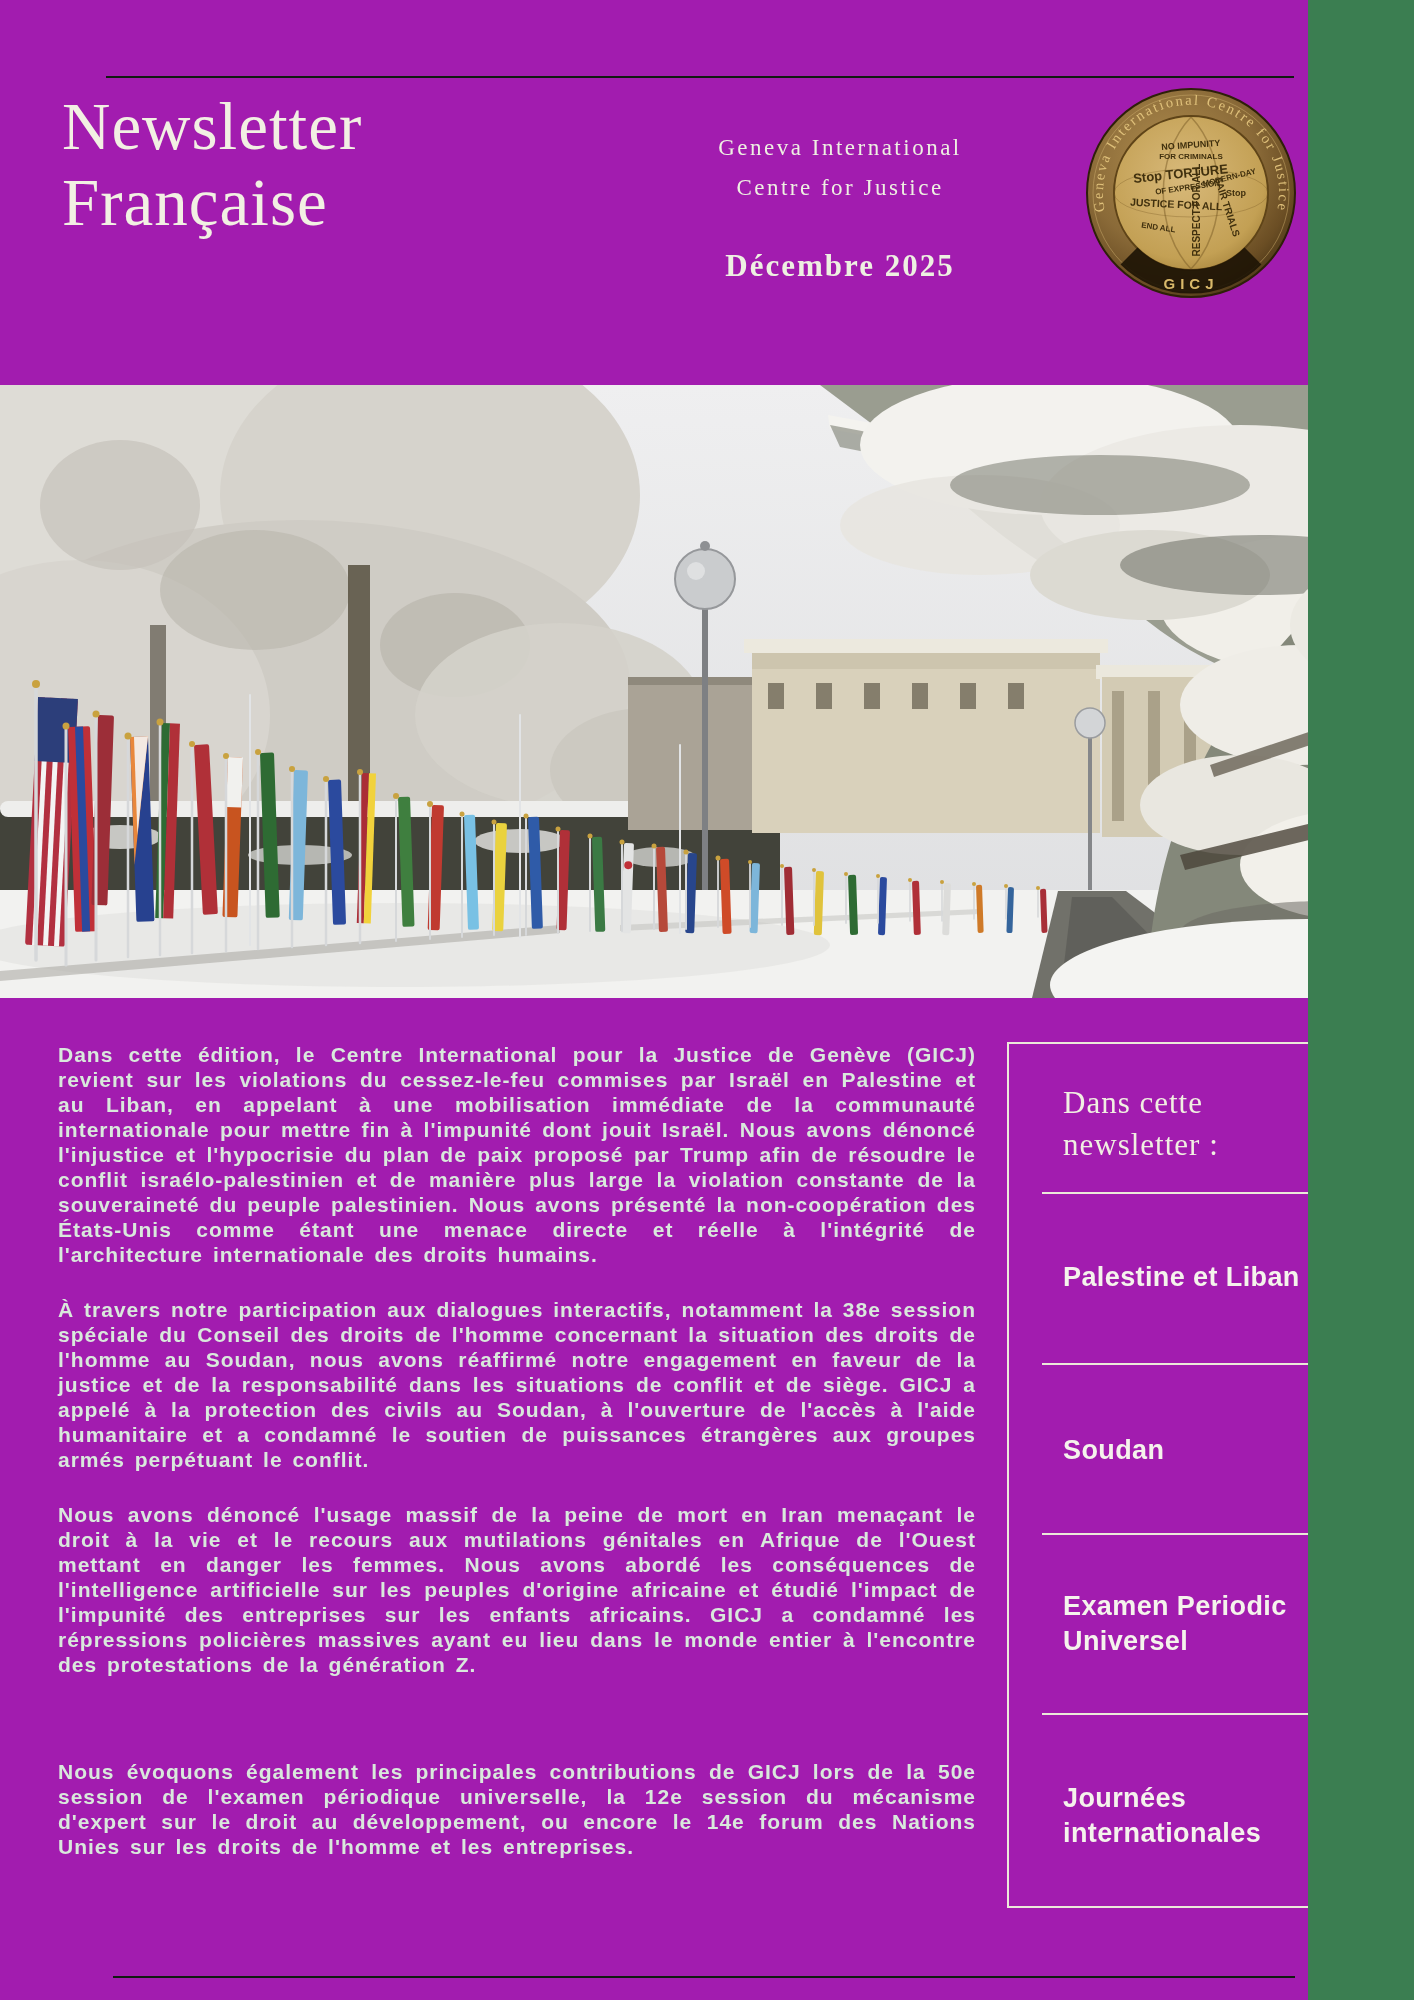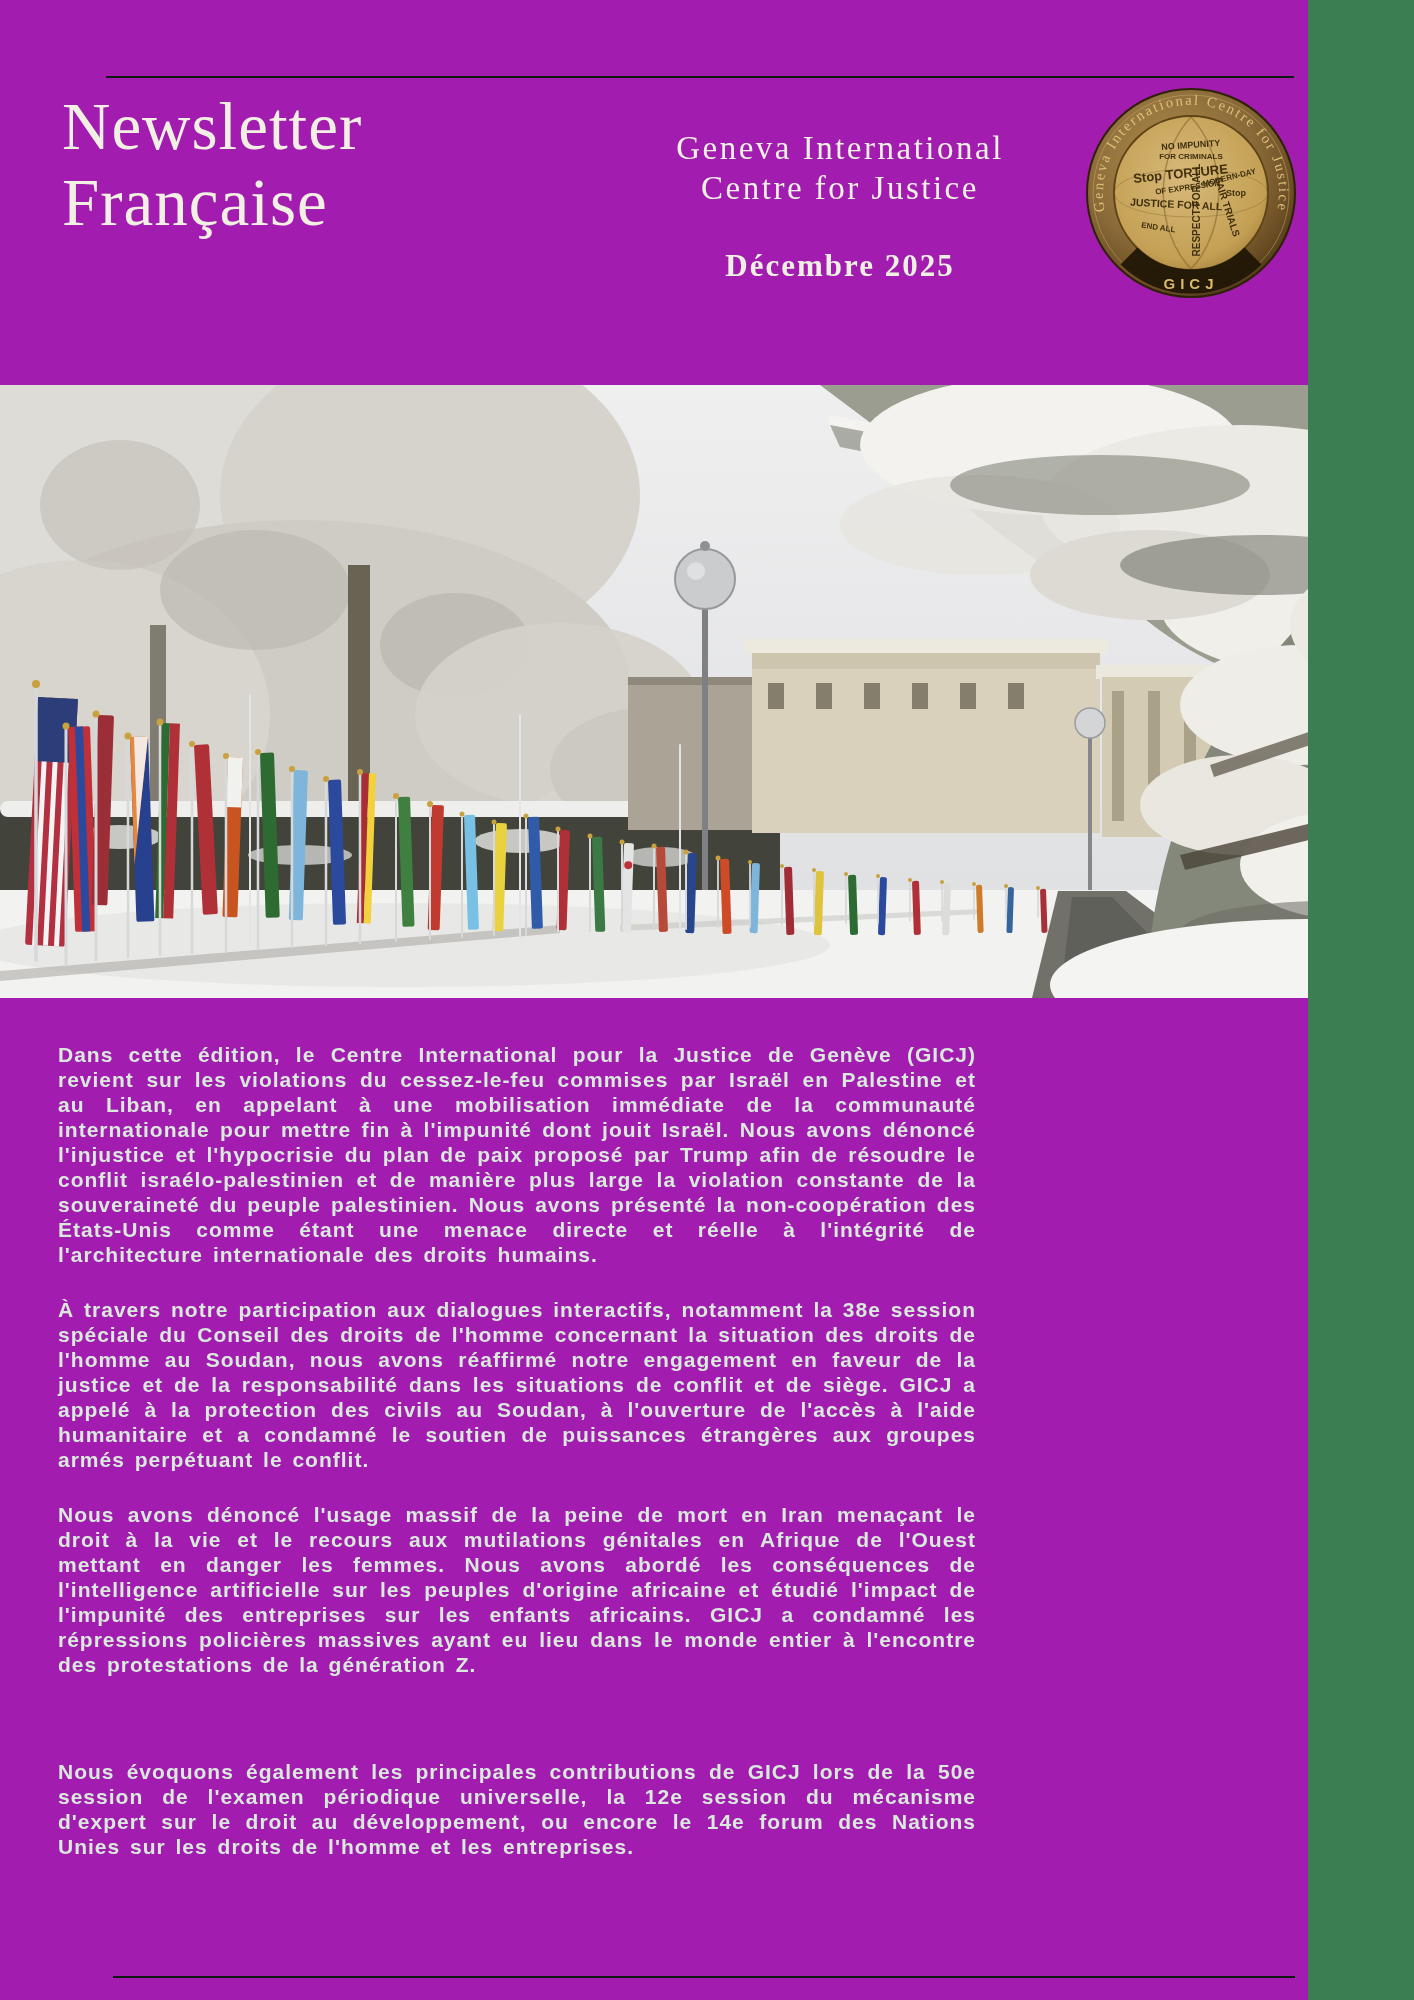--- a/index.html
+++ b/index.html
@@ -6,21 +6,21 @@
   .page{position:relative;width:1308px;height:2000px;background:#a21caf;overflow:hidden;
         font-family:"Liberation Sans",sans-serif;}
   .rule{position:absolute;height:2px;background:#101a10;}
   .rule-top{left:106px;top:76px;width:1188px;}
   .rule-bottom{left:113px;top:1976px;width:1182px;}
 
   .title{position:absolute;left:62px;top:88px;width:480px;
          font-family:"Liberation Serif",serif;font-size:67px;line-height:76px;
          color:#f2f0e3;font-weight:400;letter-spacing:1px;}
   .org{position:absolute;left:620px;top:128px;width:440px;text-align:center;
-       font-family:"Liberation Serif",serif;font-size:33px;line-height:40px;
+       font-family:"Liberation Serif",serif;font-size:23px;line-height:40px;
        letter-spacing:2.5px;color:#eef0e2;}
   .date{position:absolute;left:620px;top:248px;width:440px;text-align:center;
         font-family:"Liberation Serif",serif;font-size:31px;color:#eef0e2;letter-spacing:2px;font-weight:bold;}
 
   .logo{position:absolute;left:1084px;top:86px;width:214px;height:214px;}
 
   .photo{position:absolute;left:0;top:385px;width:1414px;height:613px;}
   .photo svg{display:block;width:100%;height:100%;}
 
   .article{position:absolute;left:58px;top:1042px;width:918px;
@@ -384,15 +384,26 @@
     </svg>
   </div>
 
   <div class="article">
     <p>Dans cette édition, le Centre International pour la Justice de Genève (GICJ) revient sur les violations du cessez-le-feu commises par Israël en Palestine et au Liban, en appelant à une mobilisation immédiate de la communauté internationale pour mettre fin à l'impunité dont jouit Israël. Nous avons dénoncé l'injustice et l'hypocrisie du plan de paix proposé par Trump afin de résoudre le conflit israélo-palestinien et de manière plus large la violation constante de la souveraineté du peuple palestinien. Nous avons présenté la non-coopération des États-Unis comme étant une menace directe et réelle à l'intégrité de l'architecture internationale des droits humains.</p>
     <p>À travers notre participation aux dialogues interactifs, notamment la 38e session spéciale du Conseil des droits de l'homme concernant la situation des droits de l'homme au Soudan, nous avons réaffirmé notre engagement en faveur de la justice et de la responsabilité dans les situations de conflit et de siège. GICJ a appelé à la protection des civils au Soudan, à l'ouverture de l'accès à l'aide humanitaire et a condamné le soutien de puissances étrangères aux groupes armés perpétuant le conflit.</p>
     <p class="gap-large">Nous avons dénoncé l'usage massif de la peine de mort en Iran menaçant le droit à la vie et le recours aux mutilations génitales en Afrique de l'Ouest mettant en danger les femmes. Nous avons abordé les conséquences de l'intelligence artificielle sur les peuples d'origine africaine et étudié l'impact de l'impunité des entreprises sur les enfants africains.  GICJ  a condamné les répressions policières massives ayant eu lieu dans le monde entier à l'encontre des protestations de la génération Z.</p>
     <p>Nous évoquons également les principales contributions de GICJ lors de la 50e session de l'examen périodique universelle, la 12e session du mécanisme d'expert sur le droit au développement, ou encore le 14e forum des Nations Unies sur les droits de l'homme et les entreprises.</p>
   </div>
 
+  <div class="sidebar">
+    <div class="sidebar-heading">Dans cette newsletter :</div>
+    <div class="sep sep1"></div>
+    <div class="toc-item toc-1">Palestine et Liban</div>
+    <div class="sep sep2"></div>
+    <div class="toc-item toc-2">Soudan</div>
+    <div class="sep sep3"></div>
+    <div class="toc-item toc-3">Examen Periodic Universel</div>
+    <div class="sep sep4"></div>
+    <div class="toc-item toc-4">Journées internationales</div>
+  </div>
 
   <div class="rule rule-bottom"></div>
 </div>
 
 </body></html>

